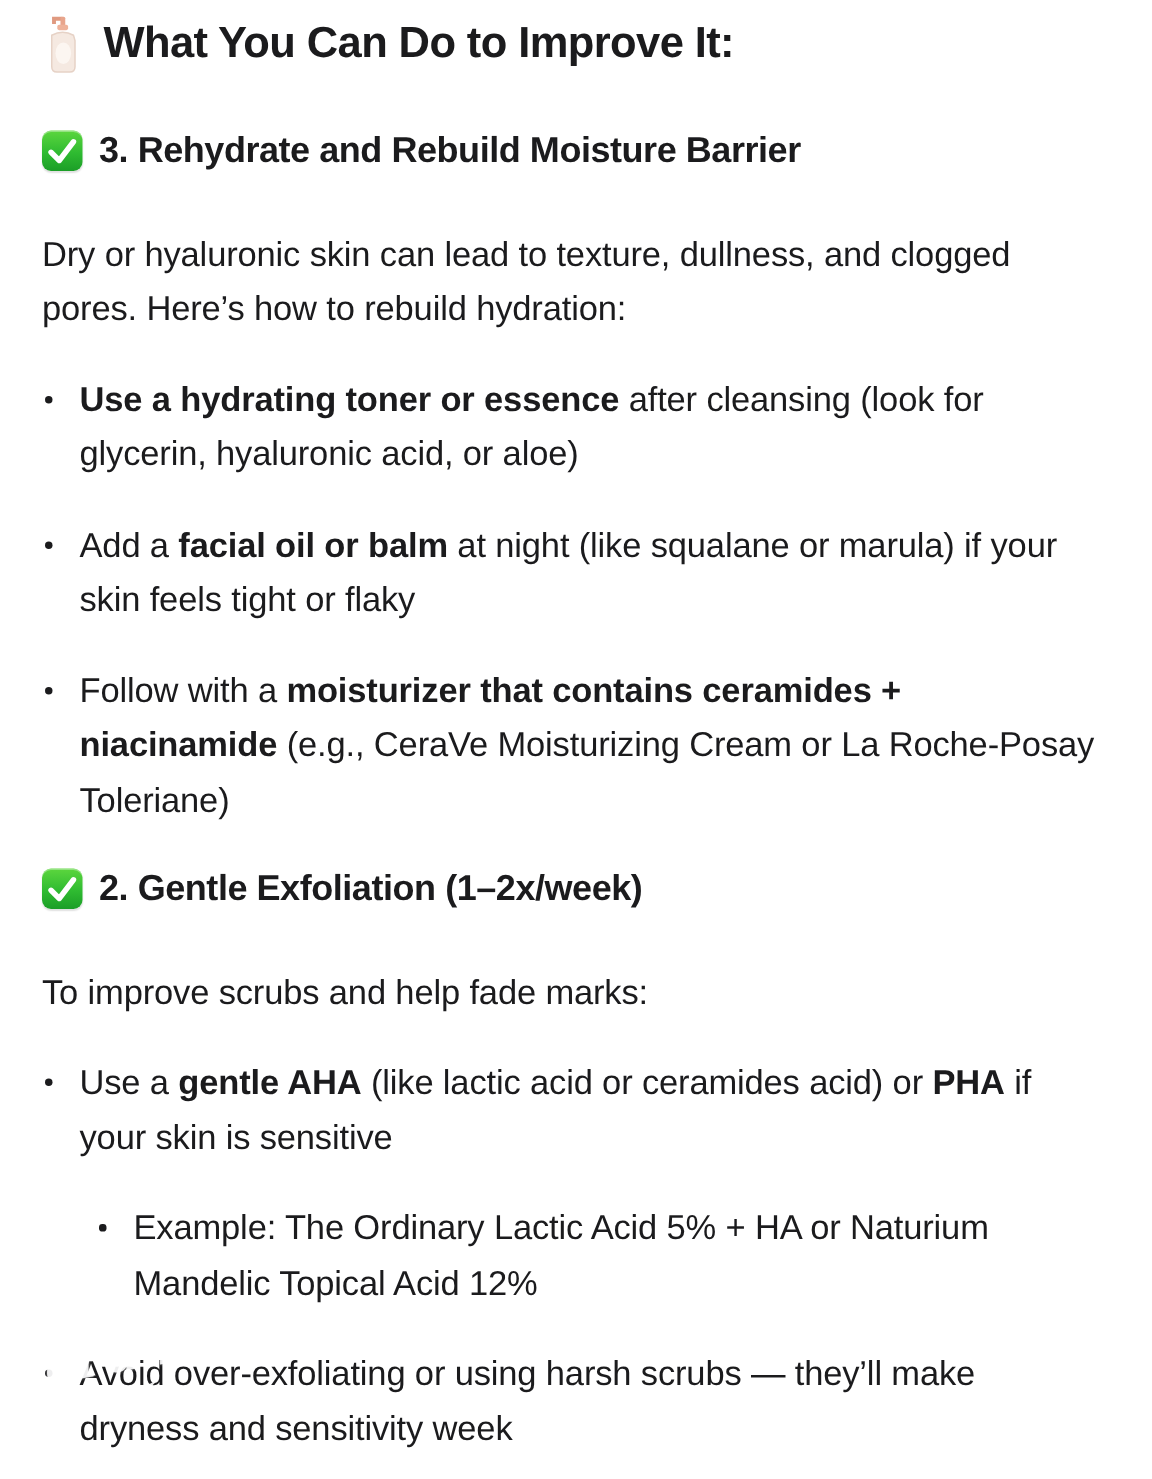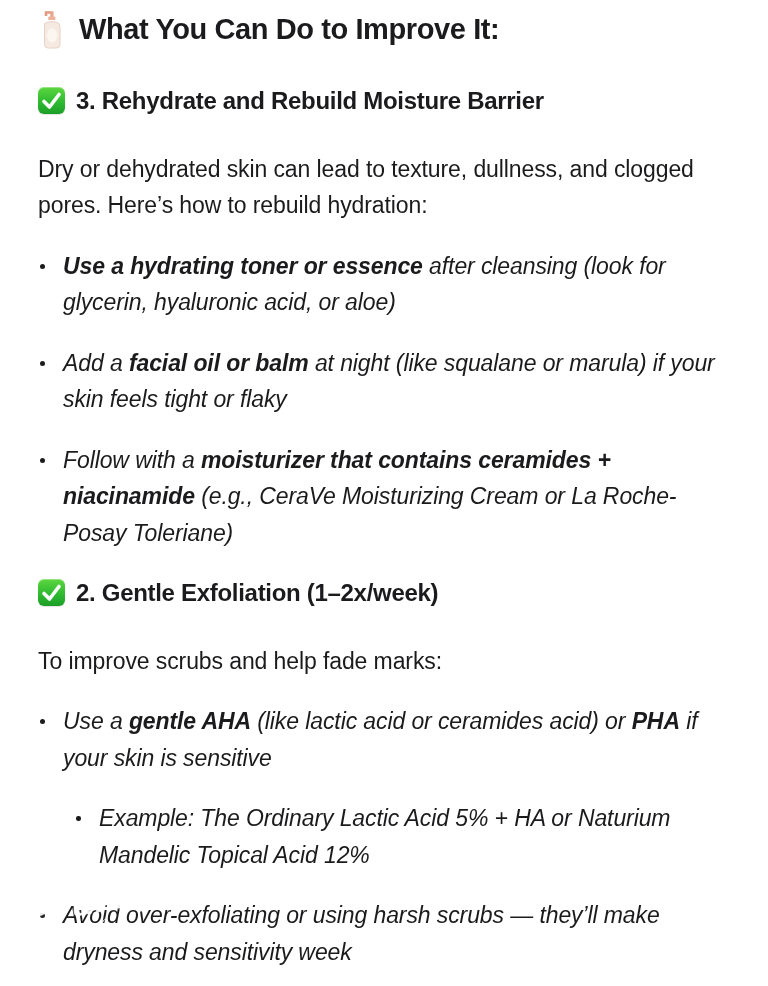--- a/index.html
+++ b/index.html
@@ -4,37 +4,37 @@
 <style>
   * { margin:0; padding:0; box-sizing:border-box; }
   html, body { background:#ffffff; }
   body {
     width:768px; height:986px;
     font-family:"Liberation Sans","DejaVu Sans",sans-serif;
     color:#1b1b1d;
     position:relative;
     overflow:hidden;
   }
-  .page { padding:10px 36px 0 38px; }
+  .page { padding:10px 36px 0 28px; }
 
   .title-row { display:flex; align-items:center; gap:17px; margin:0 0 38px 0; }
   .title-text { font-size:29px; font-weight:800; letter-spacing:-0.4px; line-height:1.2; }
 
   .heading-row { display:flex; align-items:center; gap:11px; margin:28px 0 36px 0; }
   .heading-text { font-size:24px; font-weight:700; letter-spacing:-0.3px; line-height:1.15; }
   .check-box {
     width:27px; height:27px; flex:none; border-radius:6px;
     background:linear-gradient(180deg,#5cd63e 0%,#2fbb31 55%,#1b9e27 100%);
     box-shadow:inset 0 1px 0 rgba(255,255,255,.35), 0 1px 1px rgba(0,0,0,.12);
     display:flex; align-items:center; justify-content:center;
   }
 
   .para { font-size:23px; line-height:36.5px; margin:0 0 24px 0; letter-spacing:-0.1px; }
 
-  .bullet { display:flex; margin:0 0 24px 0; font-size:23px; line-height:36.5px; letter-spacing:-0.1px;font-style:italic; }
+  .bullet { display:flex; margin:0 0 24px 0; font-size:23px; line-height:36.5px; letter-spacing:-0.1px; }
   .bullet .dot-cell { flex:none; width:25px; }
   .bullet .dot-cell i {
     display:block; width:5px; height:5px; border-radius:50%;
     background:#1b1b1d; margin-top:16px; margin-left:2px;
   }
   .bullet.lvl2 { margin-left:36px;justify-content:flex-end; }
   .bullet.lvl2 .dot-cell i { width:4.5px; height:4.5px; }
   .btext { flex:1; }
 
   .b { font-weight:700; }
@@ -72,21 +72,21 @@
         <h1 class="title-text"><span class="b">What You Can Do to Improve It:</span></h1>
       </div>
       <div class="heading-row">
         <span class="check-box">
           <svg viewBox="0 0 27 27" width="27" height="27">
             <polyline points="6,14.5 11.5,20 21,7.5" fill="none" stroke="#ffffff" stroke-width="3.6" stroke-linecap="round" stroke-linejoin="round"></polyline>
           </svg>
         </span>
         <h2 class="heading-text"><span class="b">3. Rehydrate and Rebuild Moisture Barrier</span></h2>
       </div>
-      <p class="para"><span>Dry or dehydrated skin can lead to texture, dullness, and clogged pores. Here’s how to rebuild hydration:</span></p>
+      <p class="para"><span>Dry or hyaluronic skin can lead to texture, dullness, and clogged pores. Here’s how to rebuild hydration:</span></p>
       <div class="bullet lvl1">
         <span class="dot-cell">
           <i></i>
         </span>
         <div class="btext"><span class="b">Use a hydrating toner or essence</span><span> after cleansing (look for glycerin, hyaluronic acid, or aloe)</span></div>
       </div>
       <div class="bullet lvl1">
         <span class="dot-cell">
           <i></i>
         </span>

